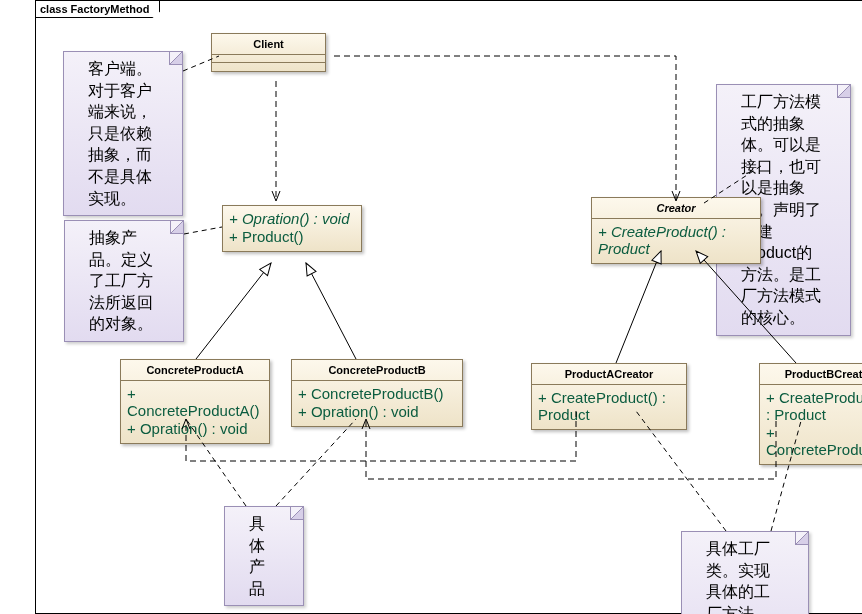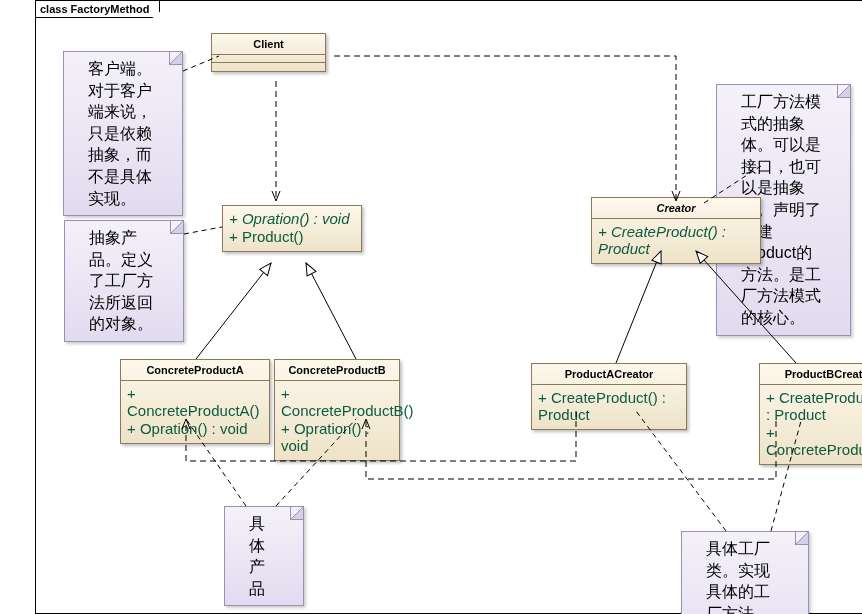--- a/index.html
+++ b/index.html
@@ -108,21 +108,21 @@
   </div>
 
   <div class="classbox" style="left:84px; top:358px; width:150px;">
     <div class="title">ConcreteProductA</div>
     <div class="members">
       <div>+   ConcreteProductA()</div>
       <div>+   Opration() : void</div>
     </div>
   </div>
 
-  <div class="classbox" style="left:238px; top:358px; width:126px;">
+  <div class="classbox" style="left:255px; top:358px; width:172px;">
     <div class="title">ConcreteProductB</div>
     <div class="members">
       <div>+   ConcreteProductB()</div>
       <div>+   Opration() : void</div>
     </div>
   </div>
 
   <div class="classbox" style="left:495px; top:362px; width:156px;">
     <div class="title">ProductACreator</div>
     <div class="members">

